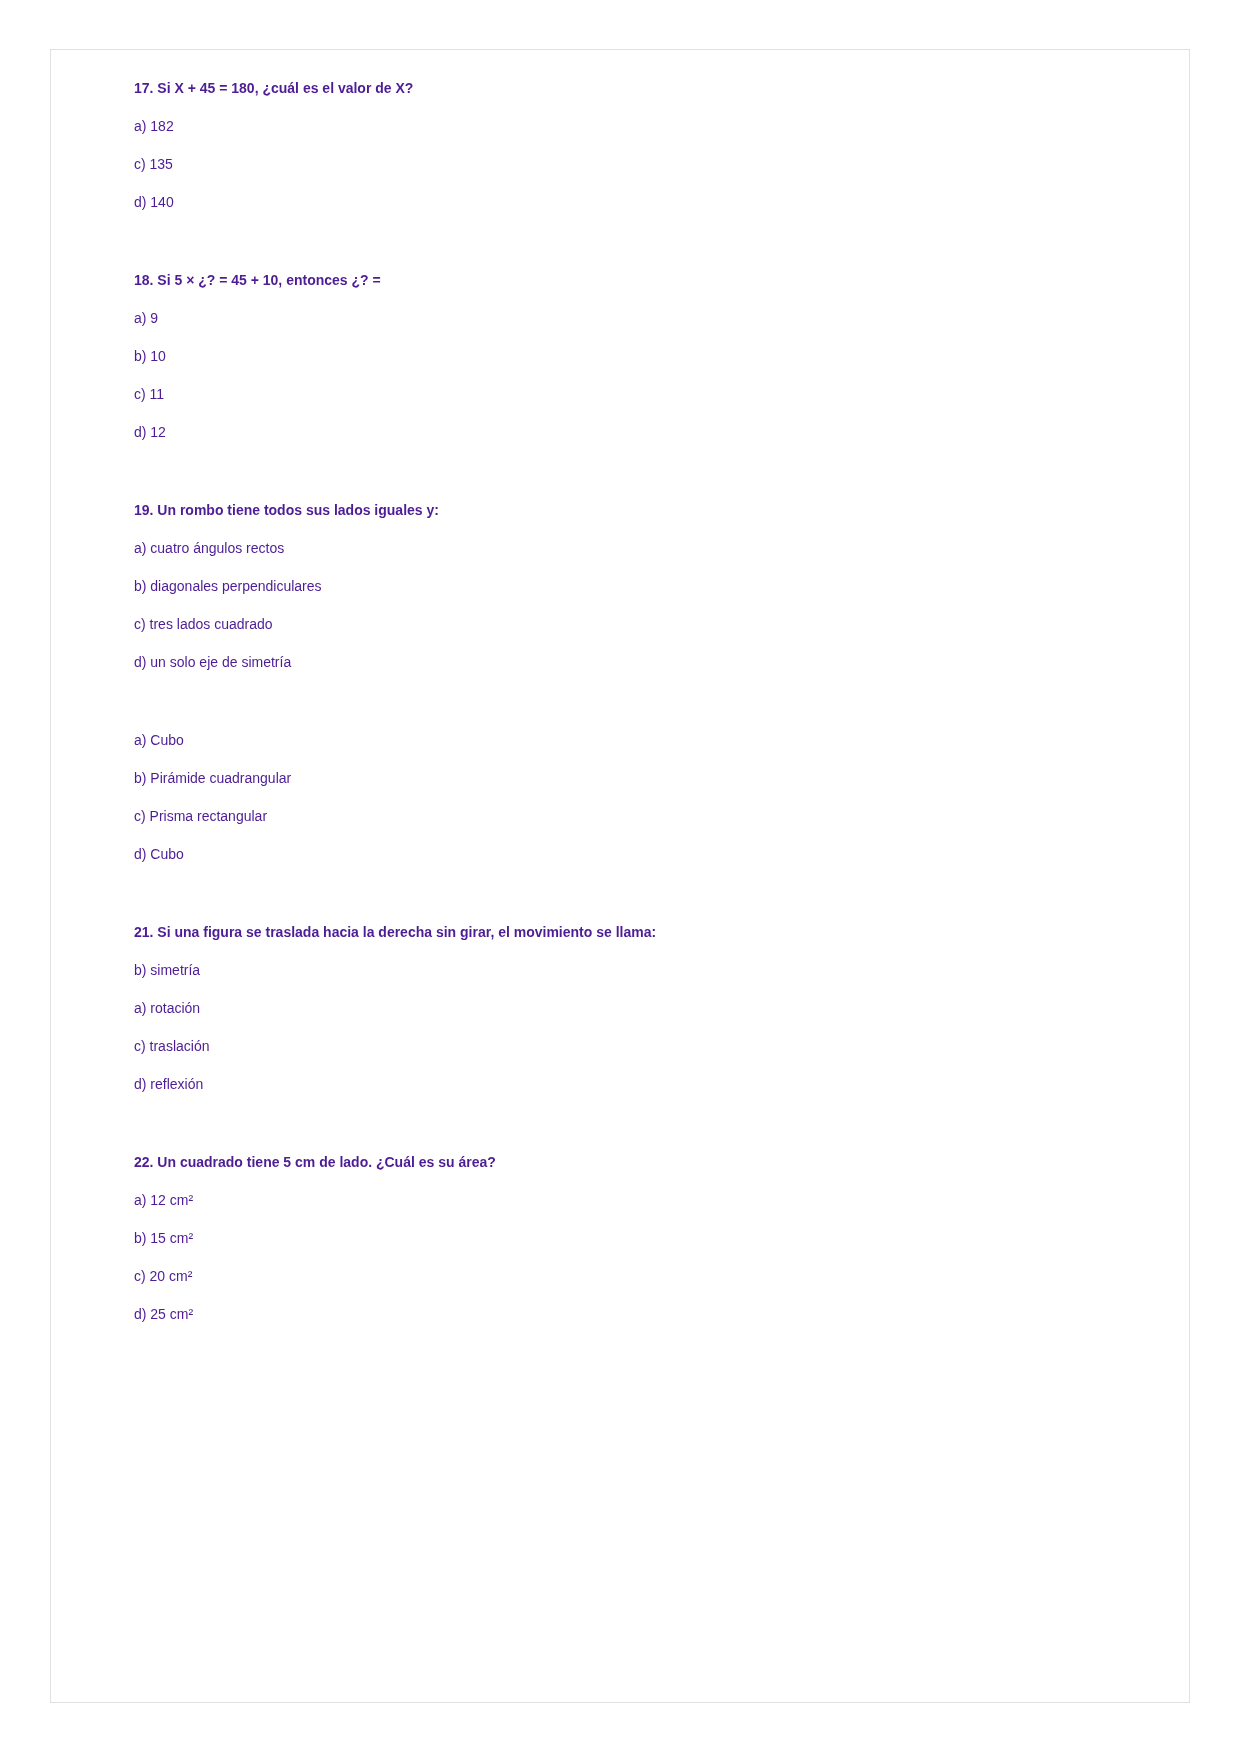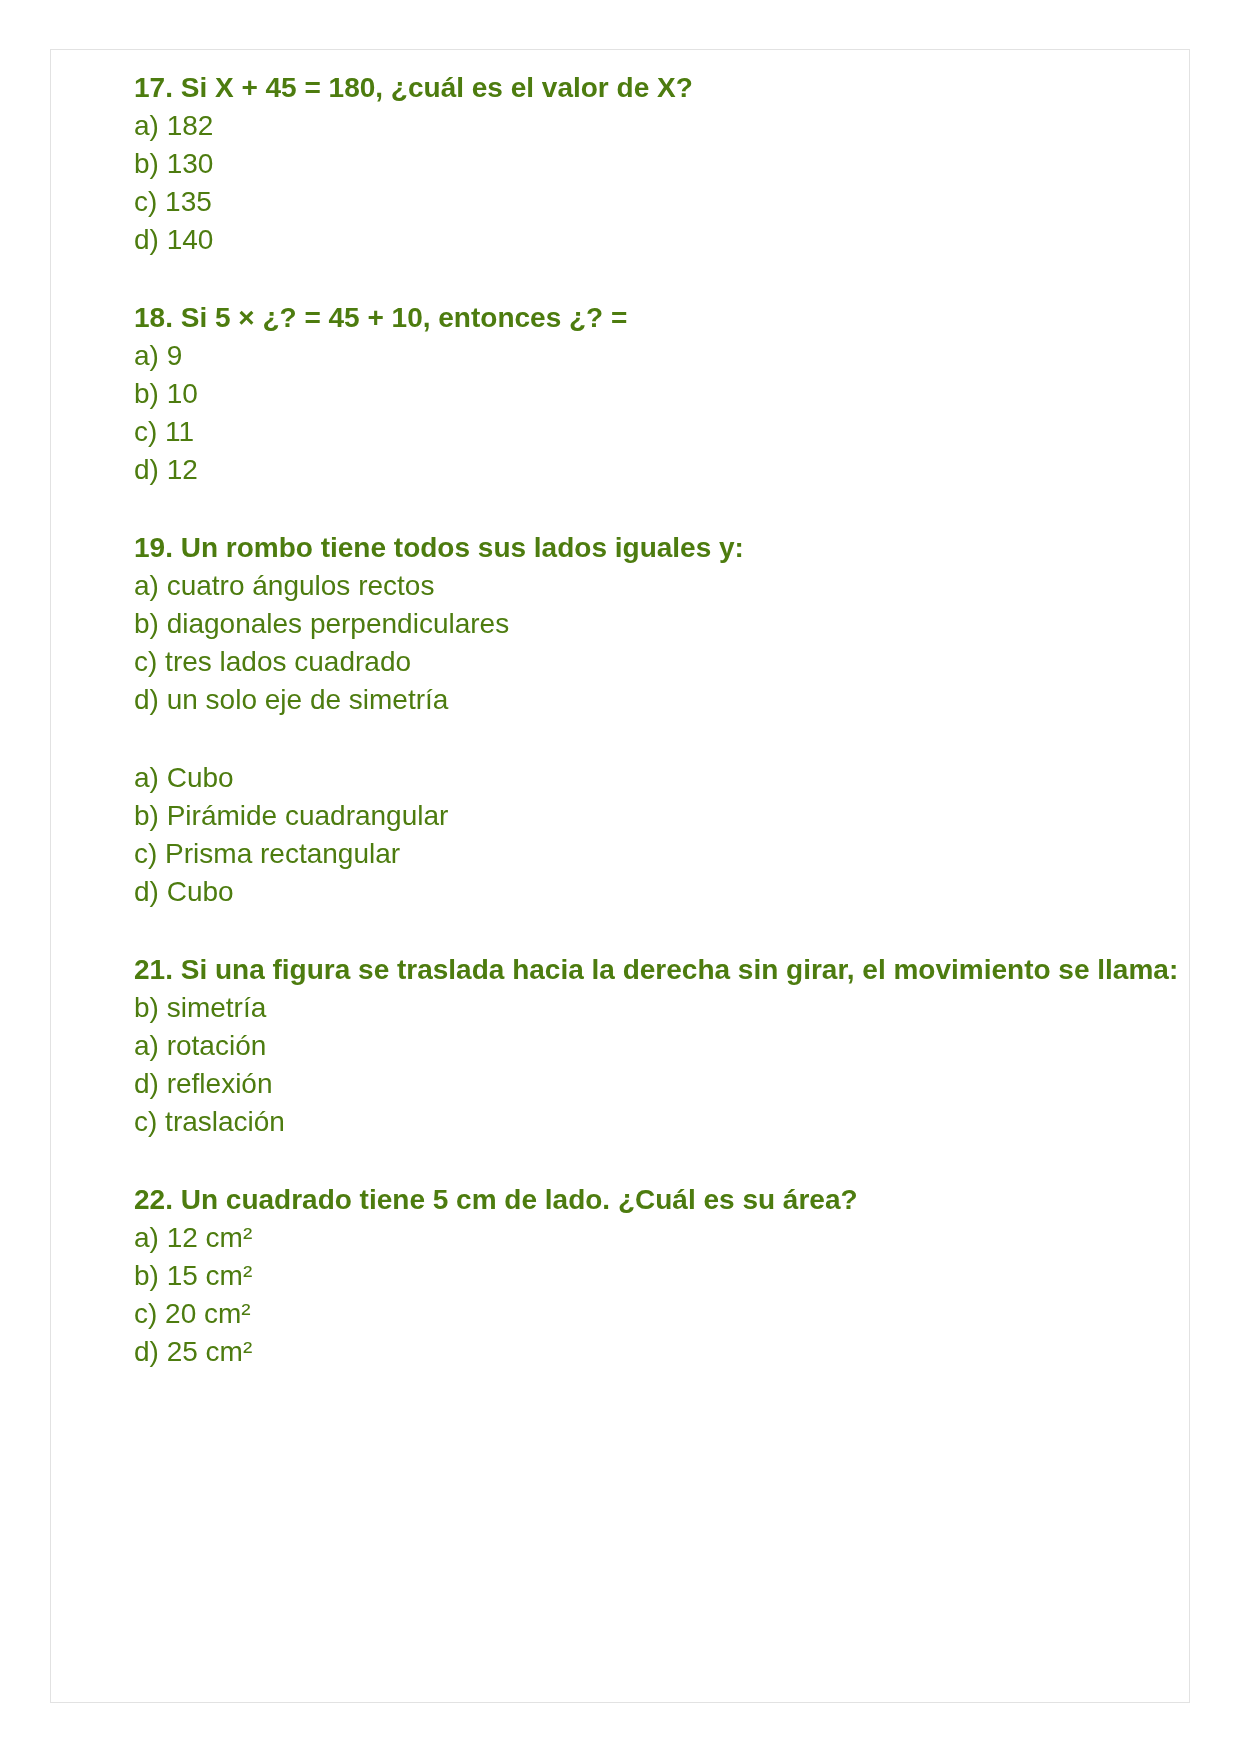--- a/index.html
+++ b/index.html
@@ -26,39 +26,38 @@
     height: 1654px;
     box-sizing: border-box;
     background: #ffffff;
     border: 1px solid #e2e2e2;
     padding: 19px 40px 0 83px;
   }
   .q-block {
     margin-bottom: 40px;
   }
   .q-line {
-    font-size: 28px;
+    font-size: 14px;
     line-height: 38px;
-    color: #4d7c0f;
+    color: #4c1d95;
     white-space: pre;
   }
   .q-prompt {
     font-weight: bold;
   }
 </style>
 </head>
 <body>
 
 <div class="viewport">
   <div class="sheet">
 
     <div class="q-block">
       <div class="q-line q-prompt">17. Si X + 45 = 180, ¿cuál es el valor de X?</div>
       <div class="q-line">a) 182</div>
-      <div class="q-line">b) 130</div>
       <div class="q-line">c) 135</div>
       <div class="q-line">d) 140</div>
     </div>
 
     <div class="q-block">
       <div class="q-line q-prompt">18. Si 5 × ¿? = 45 + 10, entonces ¿? =</div>
       <div class="q-line">a) 9</div>
       <div class="q-line">b) 10</div>
       <div class="q-line">c) 11</div>
       <div class="q-line">d) 12</div>
@@ -76,22 +75,22 @@
       <div class="q-line">a) Cubo</div>
       <div class="q-line">b) Pirámide cuadrangular</div>
       <div class="q-line">c) Prisma rectangular</div>
       <div class="q-line">d) Cubo</div>
     </div>
 
     <div class="q-block">
       <div class="q-line q-prompt">21. Si una figura se traslada hacia la derecha sin girar, el movimiento se llama:</div>
       <div class="q-line">b) simetría</div>
       <div class="q-line">a) rotación</div>
+      <div class="q-line">c) traslación</div>
       <div class="q-line">d) reflexión</div>
-      <div class="q-line">c) traslación</div>
     </div>
 
     <div class="q-block">
       <div class="q-line q-prompt">22. Un cuadrado tiene 5 cm de lado. ¿Cuál es su área?</div>
       <div class="q-line">a) 12 cm²</div>
       <div class="q-line">b) 15 cm²</div>
       <div class="q-line">c) 20 cm²</div>
       <div class="q-line">d) 25 cm²</div>
     </div>
 

